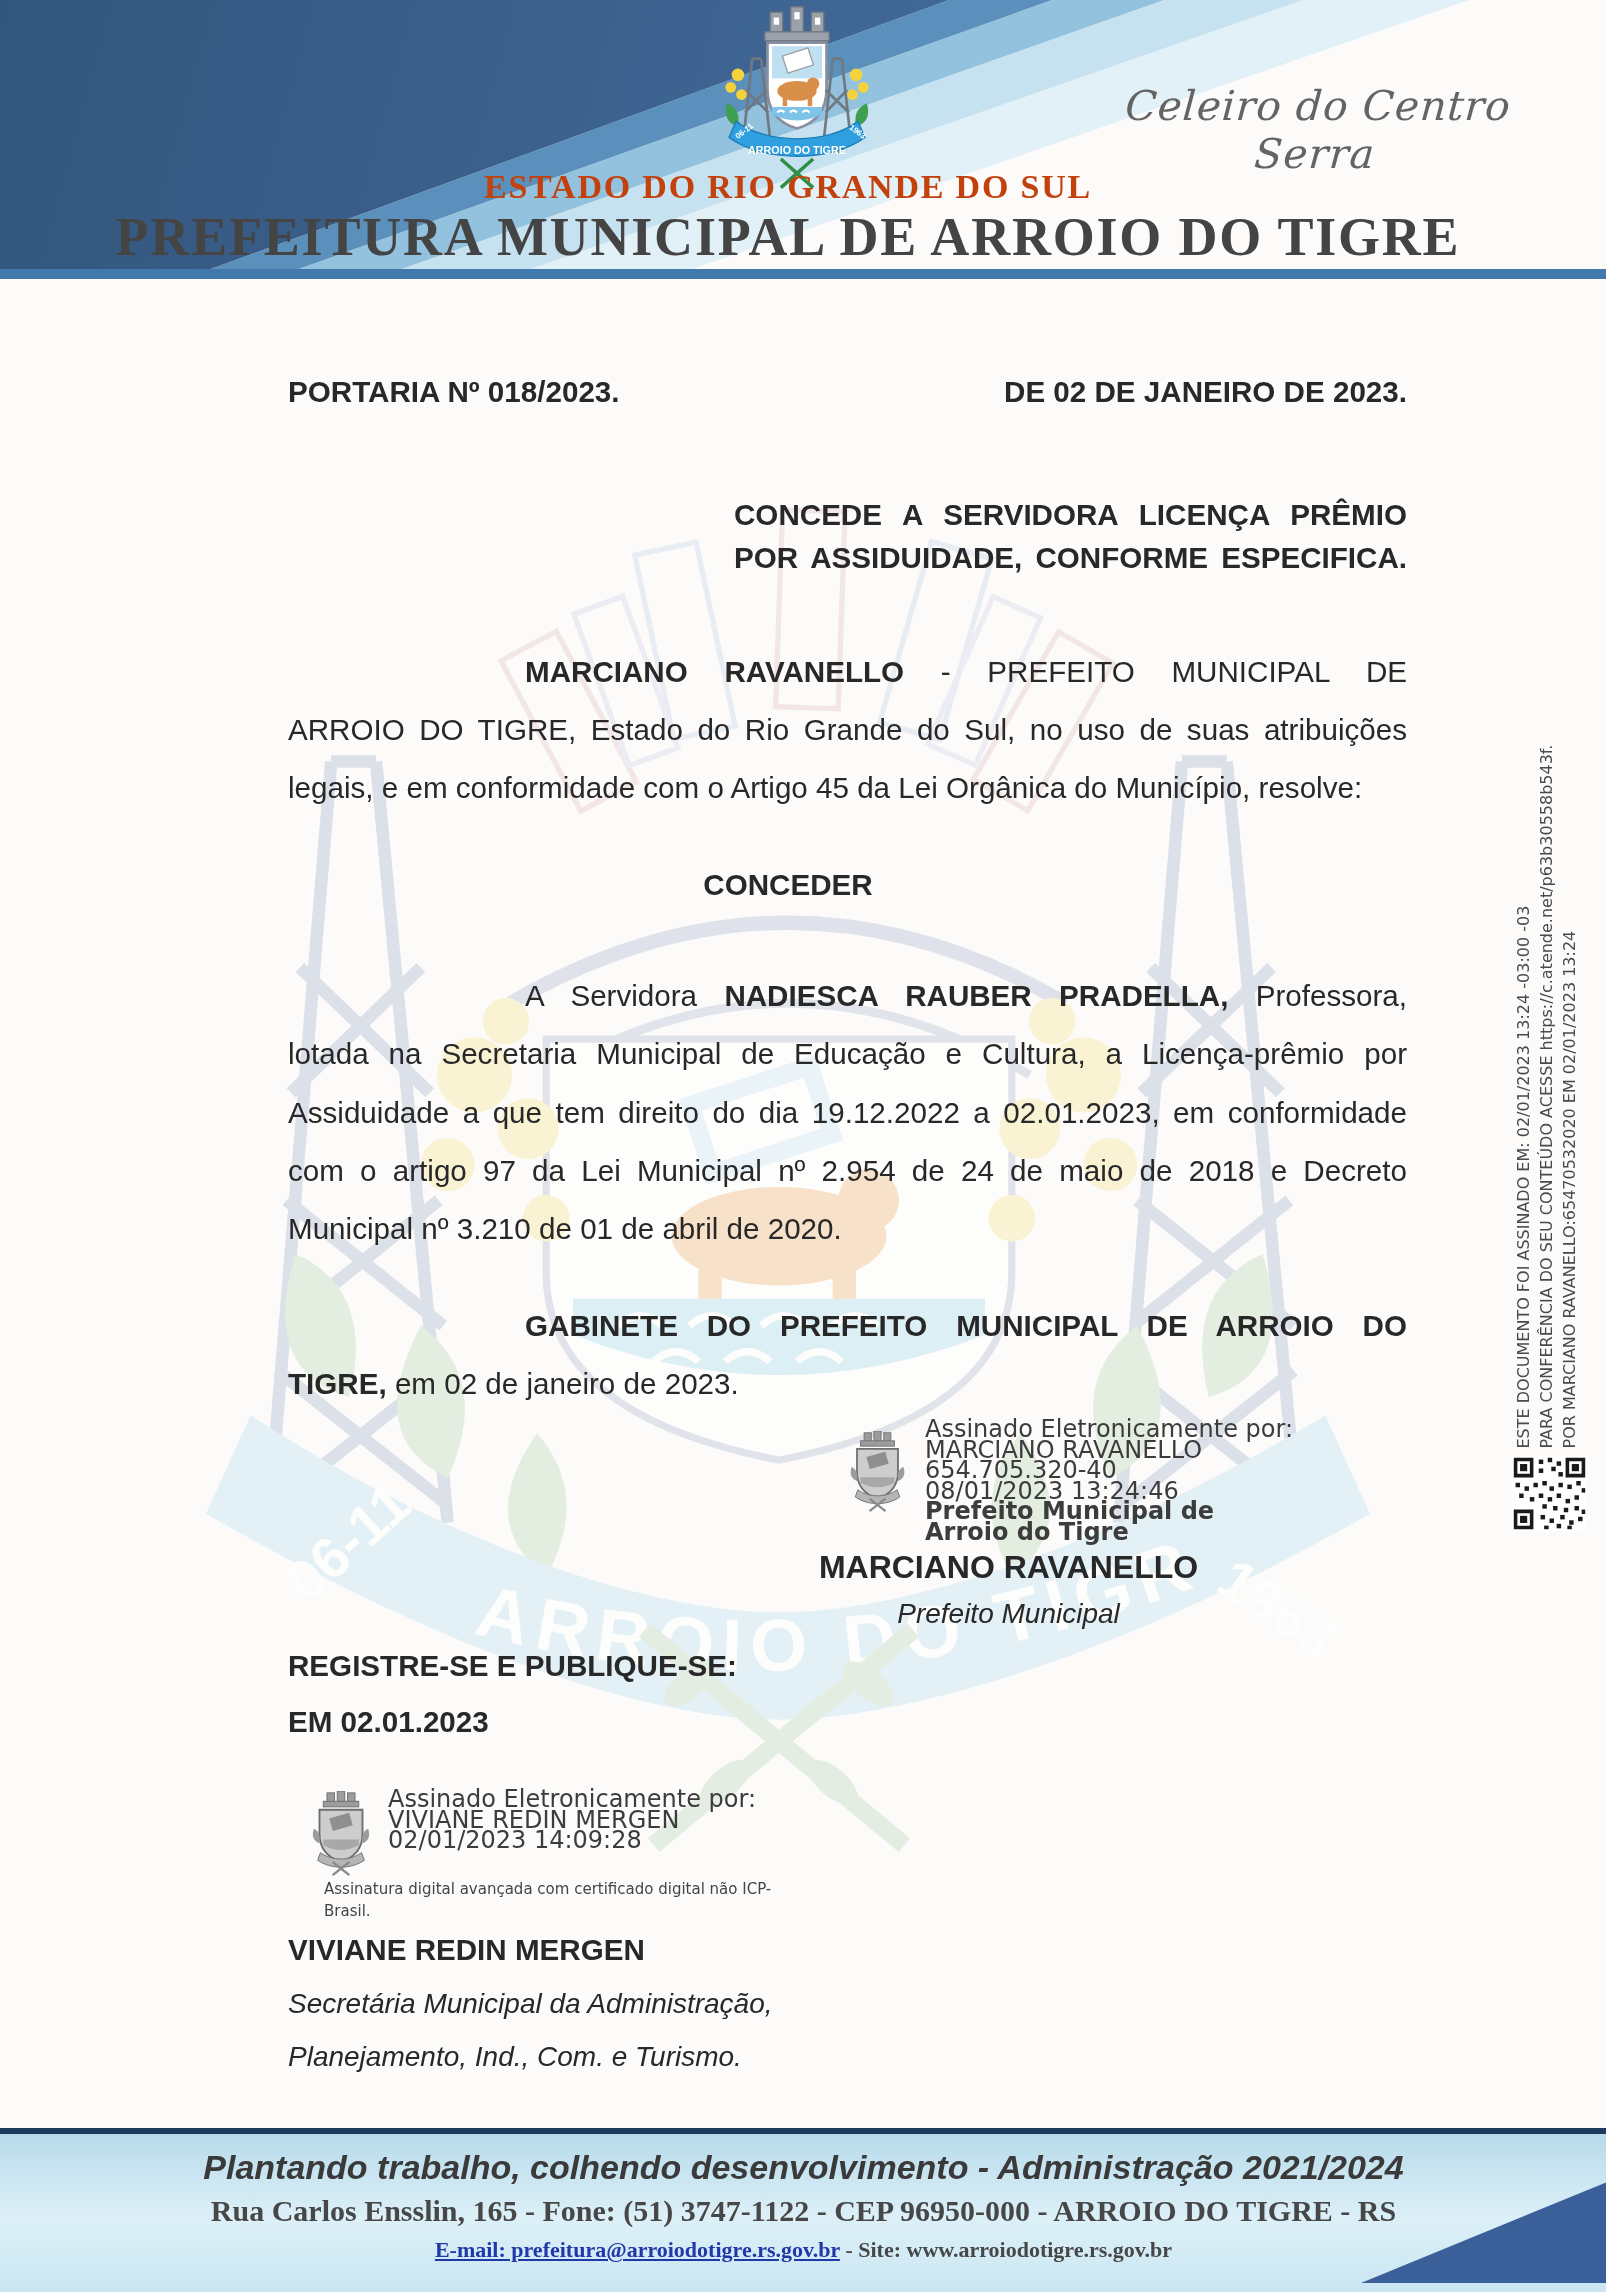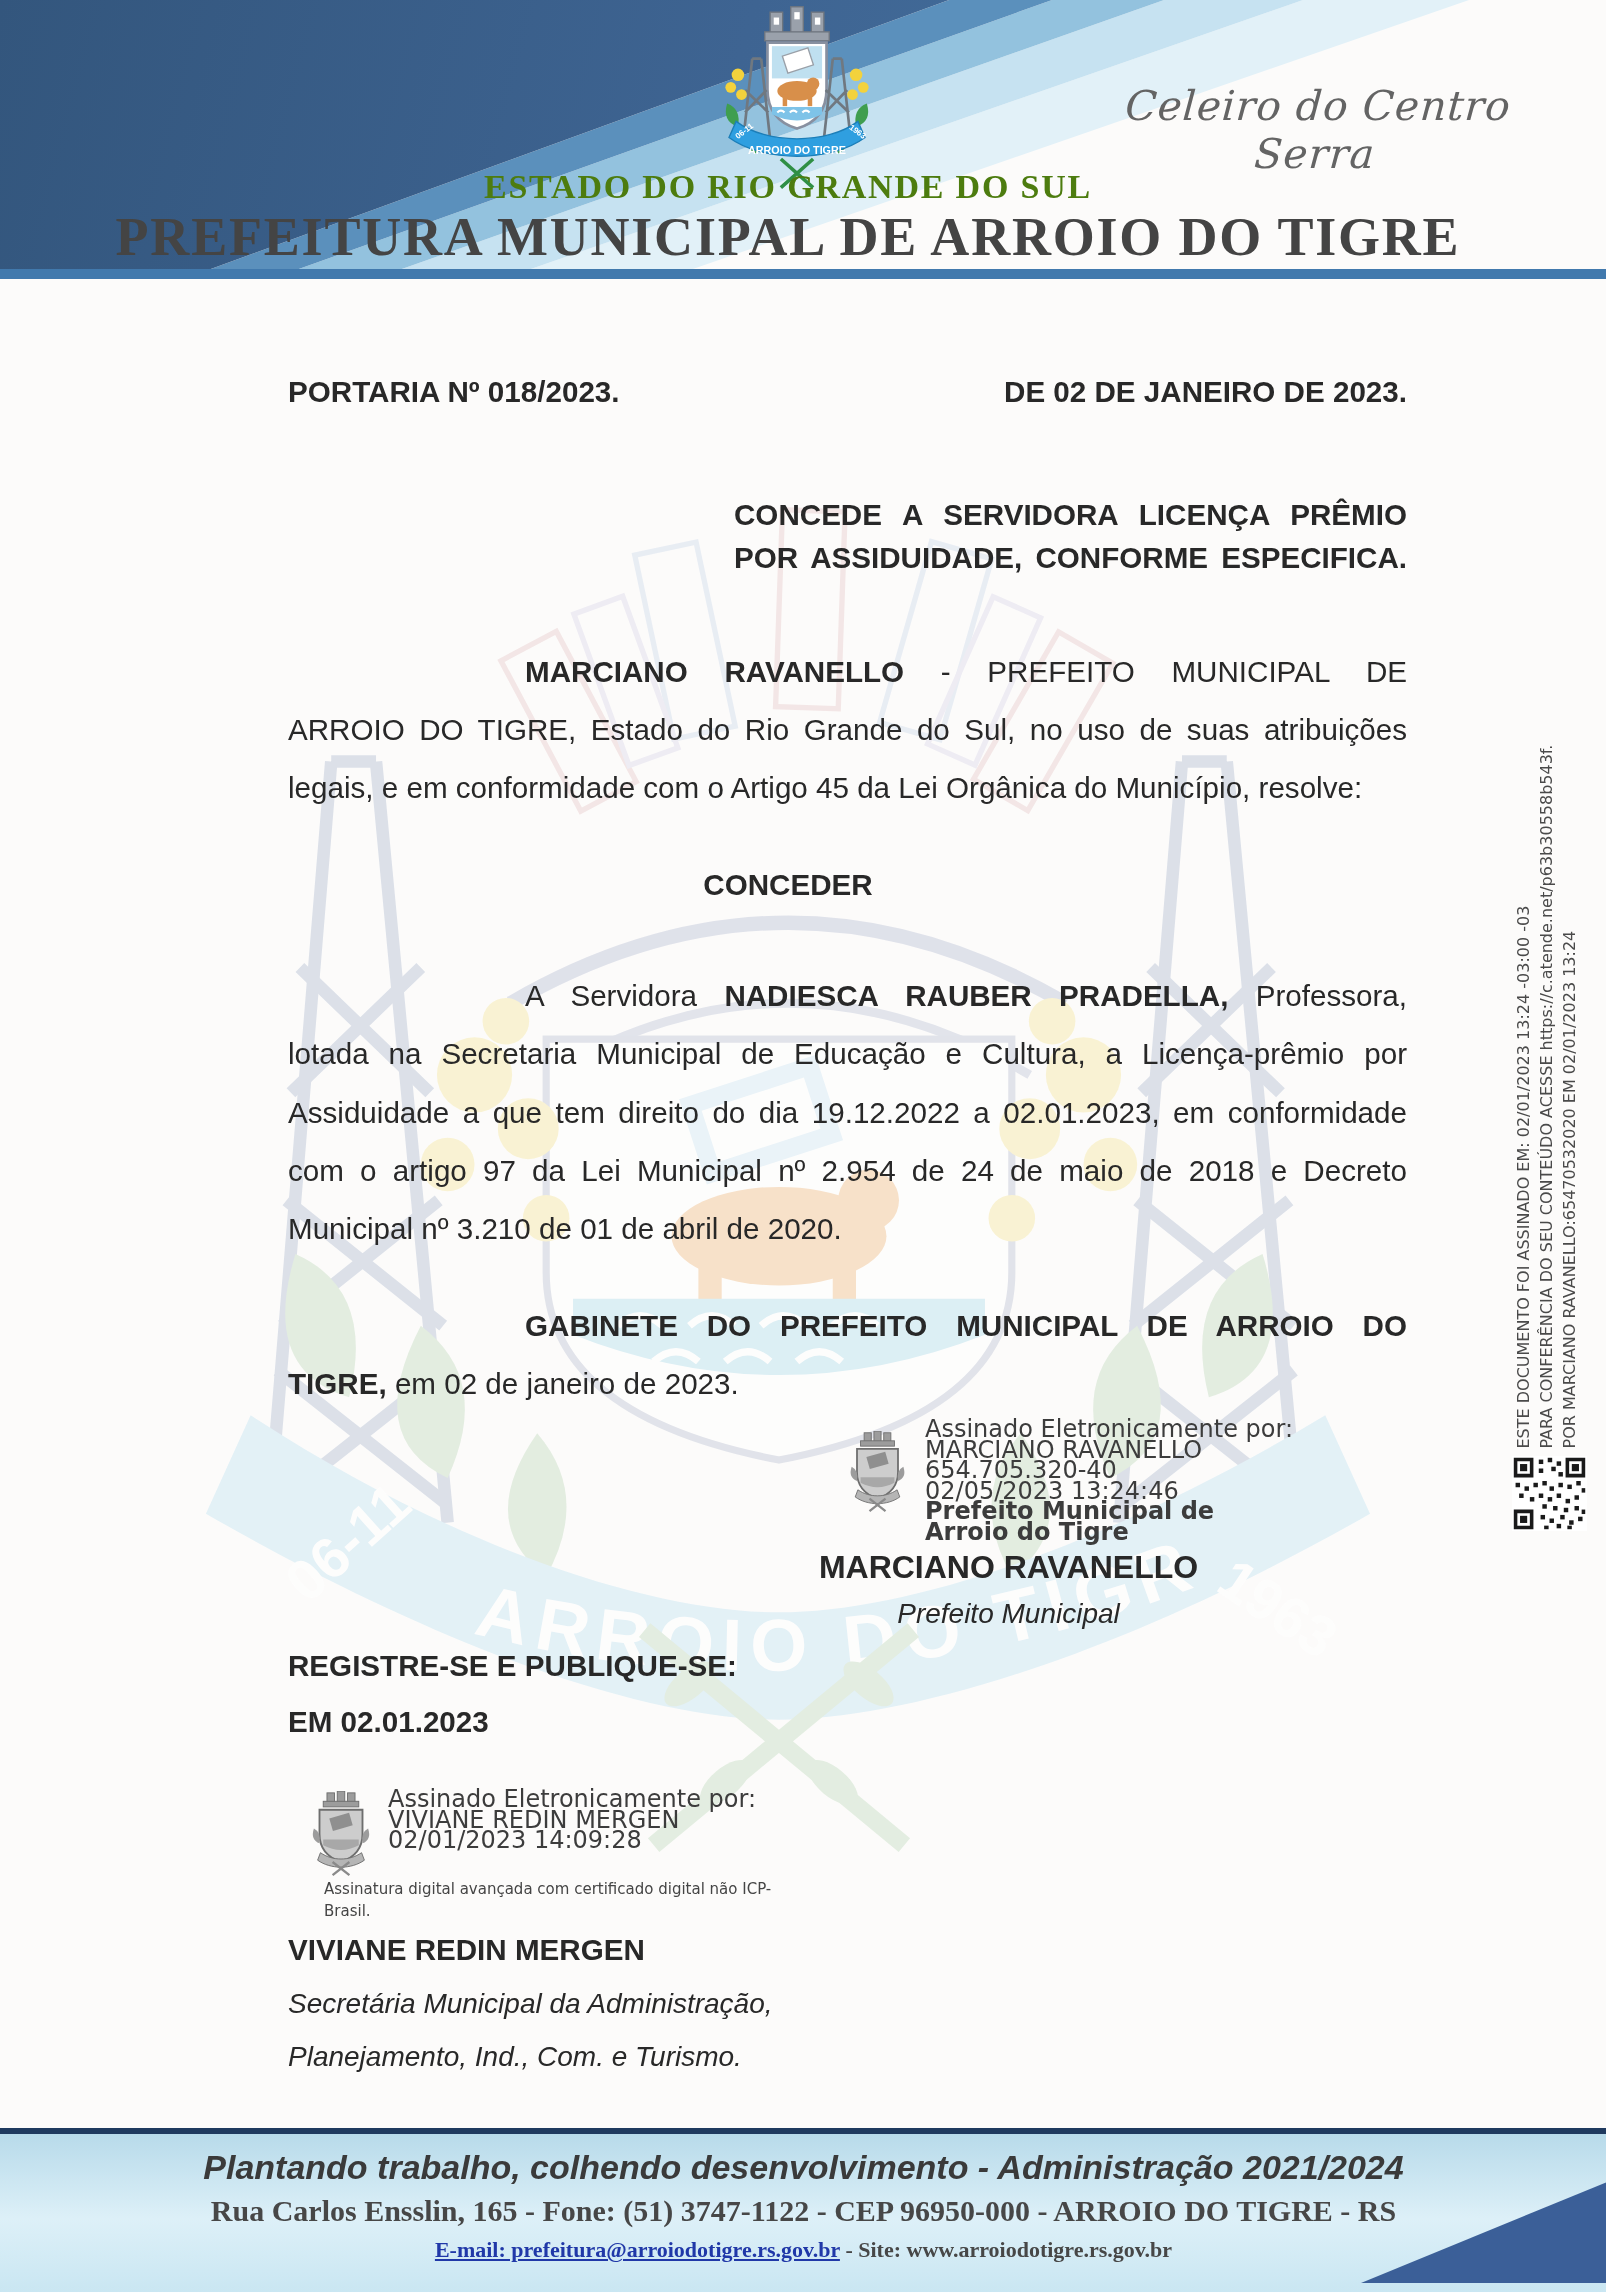--- a/index.html
+++ b/index.html
@@ -14,21 +14,21 @@
   .b-med   {clip-path:polygon(949px 0,1052px 0,296px 270px,208px 270px);background:#5b90bc;}
   .b-dark  {clip-path:polygon(0 0,949px 0,208px 270px,0 270px);
             background:linear-gradient(105deg,#33567d 0%,#3e6492 45%,#4a7aa6 100%);}
 
   .hrule{position:absolute;left:0;top:269px;width:1607px;height:9.9px;background:#4179ad;}
 
   .script-motto{position:absolute;left:1057px;top:82px;width:519px;text-align:center;
     font-family:"DejaVu Serif",serif;font-style:italic;font-size:41px;color:#646464;
     letter-spacing:0.9px;transform:skewX(-4deg);}
   .state-line{position:absolute;left:0;top:168px;width:1576px;text-align:center;
-    font-family:"Liberation Serif",serif;font-weight:bold;font-size:34px;color:#4d7c0f;letter-spacing:1.8px;}
+    font-family:"Liberation Serif",serif;font-weight:bold;font-size:34px;color:#c2410c;letter-spacing:1.8px;}
   .muni-line{position:absolute;left:0;top:206px;width:1576px;text-align:center;
     font-family:"Liberation Serif",serif;font-weight:bold;font-size:54px;color:#444;letter-spacing:1.8px;
     transform:scaleY(1.02);}
 
   
   .bl{position:absolute;left:288px;width:1119px;font-size:29.6px;line-height:39px;white-space:nowrap;}
   .fj{text-align:justify;text-align-last:justify;}
   .ind{text-indent:237px;}
   b{font-weight:bold;}
   .it{font-style:italic;}
@@ -263,21 +263,21 @@
       </g>
     <path d="M8,74 C22,84 44,84 58,74 L55,66 C42,75 24,75 11,66 Z" fill="#b5b5b5" stroke="#6e6e6e" stroke-width="1"></path>
     <g stroke="#8a8a8a" stroke-width="2.5" fill="none">
         <path d="M24,90 L42,76 M42,90 L24,76"></path>
       </g>
   </svg>
   <div class="stamp-text" style="left:925px;top:1419px;">
     <div>Assinado Eletronicamente por:</div>
     <div>MARCIANO RAVANELLO</div>
     <div>654.705.320-40</div>
-    <div>02/05/2023 13:24:46</div>
+    <div>08/01/2023 13:24:46</div>
     <div class="sb">Prefeito Municipal de</div>
     <div class="sb">Arroio do Tigre</div>
   </div>
 
   <div class="sig-name" style="top:1549px;">MARCIANO RAVANELLO</div>
   <div class="sig-title" style="top:1598px;">Prefeito Municipal</div>
 
   <div class="bl left-bold" style="top:1646px;">REGISTRE-SE E PUBLIQUE-SE:</div>
   <div class="bl left-bold" style="top:1702px;">EM 02.01.2023</div>
 

